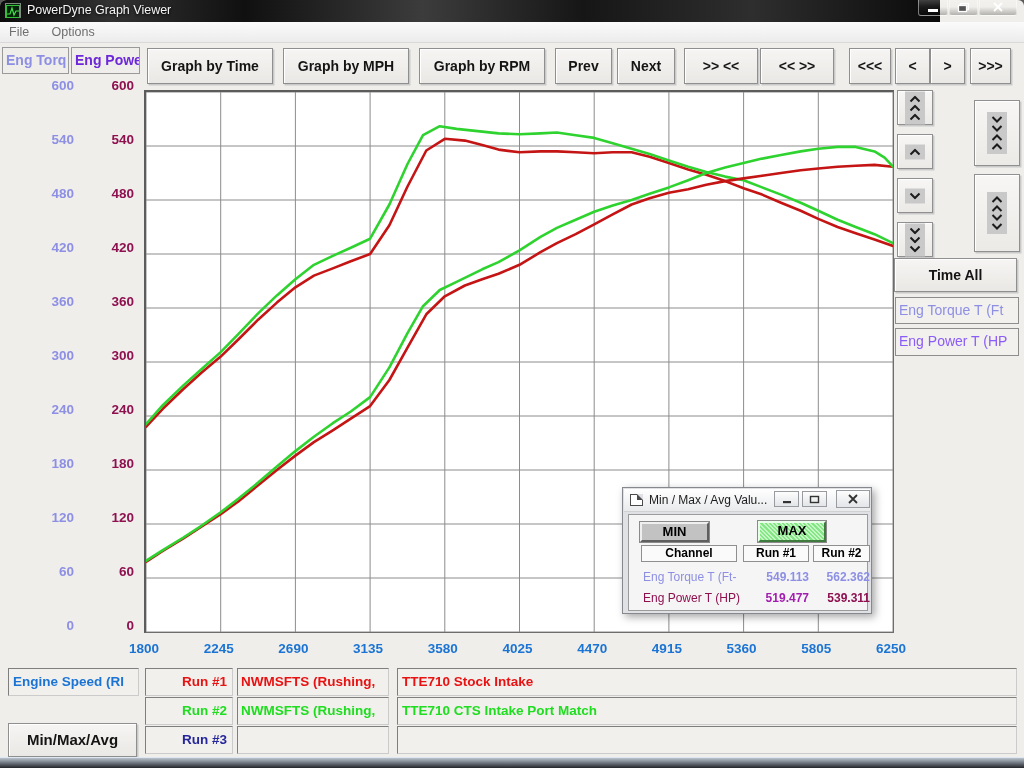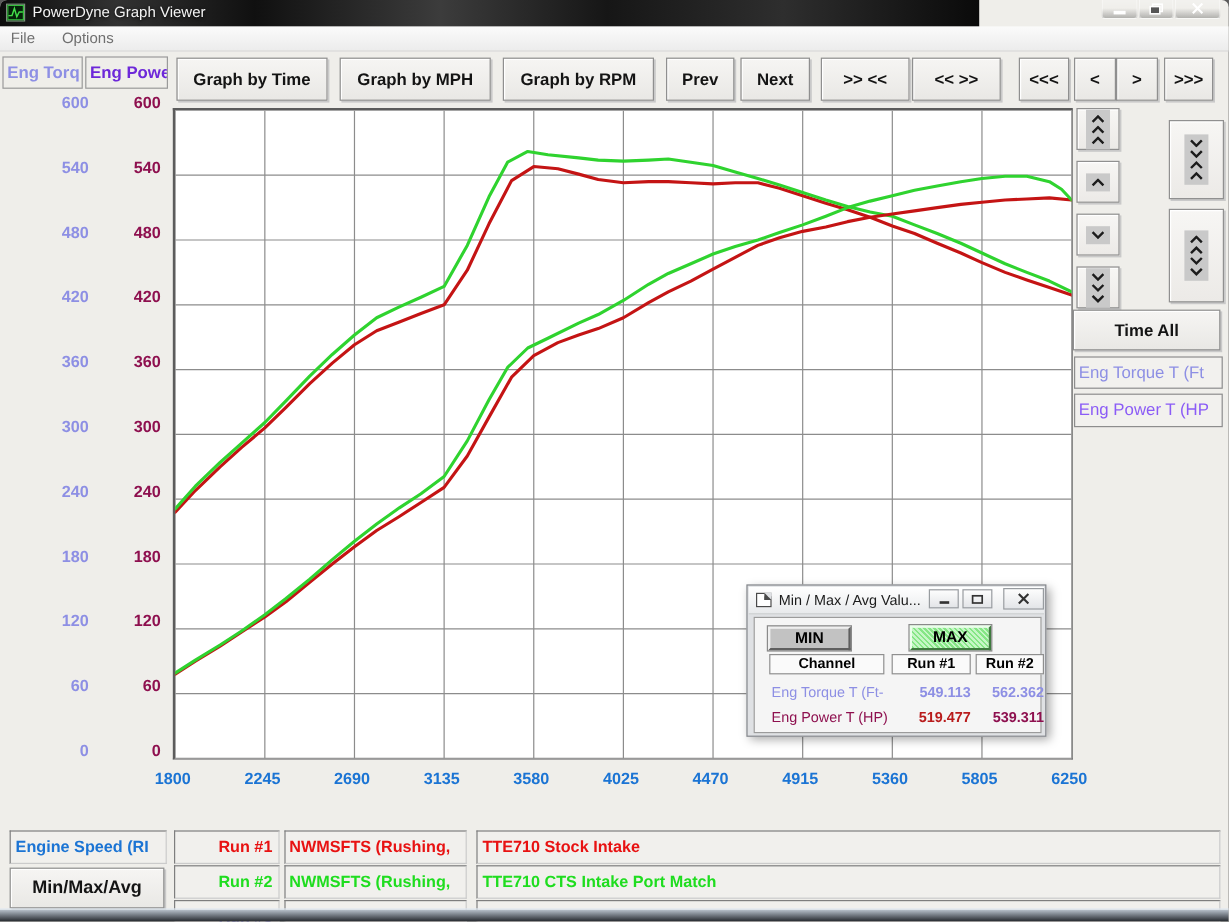--- a/index.html
+++ b/index.html
@@ -1,18 +1,18 @@
 <!DOCTYPE html>
 <html><head>
 <meta charset="utf-8">
 <style>
   html,body{margin:0;padding:0;background:#5a5a5a;font-family:"Liberation Sans","DejaVu Sans",sans-serif;}
   #stage{position:relative;width:1024px;height:768px;overflow:hidden;border-radius:6px 6px 0 0;background:#efeeea;}
   
-  #titlebar{position:absolute;left:0;top:0;width:816px;height:22px;
+  #titlebar{position:absolute;left:0;top:0;width:940px;height:22px;
     background:linear-gradient(90deg,#0d0d0d,#323232 12%,#101010 26%,#3c3c3c 45%,#161616 62%,#2e2e2e 80%,#0a0a0a);
     border-bottom:1px solid #0a0a0a;}
   #app-icon{position:absolute;left:5px;top:3px;width:16px;height:15px;background:#06220a;border:1px solid #7d8d7d;box-sizing:border-box;}
   #title-text{position:absolute;left:27px;top:3px;font-size:12.5px;color:#f4f4f4;text-shadow:0 1px 3px #000;white-space:nowrap;}
   .winbtn{position:absolute;top:0;height:16px;box-sizing:border-box;border:1px solid rgba(255,255,255,.45);border-top:none;
     border-radius:0 0 3px 3px;background:linear-gradient(rgba(255,255,255,.22),rgba(255,255,255,.06) 45%,rgba(0,0,0,.25));}
   #btn-min{left:918px;width:30px;} #btn-max{left:949px;width:29px;} #btn-close{left:979px;width:38px;}
   .winbtn svg{display:block;margin:2px auto 0;}
   
   #menubar{position:absolute;left:0;top:22px;width:1024px;height:20px;background:linear-gradient(#fbfbfb,#ececec);border-bottom:1px solid #d9d9d9;}
@@ -61,21 +61,21 @@
     background:repeating-linear-gradient(45deg,#85e685 0 1.5px,#c6f6c6 1.5px 3px);
     border:2px solid;border-color:#eaffea #3f7a3f #3f7a3f #eaffea;outline:1px solid #8a8a8a;
     font-weight:bold;font-size:13px;text-align:center;line-height:16px;}
   .mm-h{position:absolute;top:30px;height:17px;box-sizing:border-box;border:1px solid #8f8f8f;background:#fafafa;
     font-weight:bold;font-size:12px;text-align:center;line-height:15px;overflow:hidden;}
   #mm-h-channel{left:12px;width:96px;} #mm-h-run1{left:114px;width:66px;} #mm-h-run2{left:184px;width:57px;}
   .mm-row-label{position:absolute;left:14px;width:108px;font-weight:normal;font-size:12px;white-space:nowrap;overflow:hidden;}
   .mm-val{position:absolute;width:68px;font-weight:bold;font-size:12px;text-align:right;}
   
   .cell{position:absolute;box-sizing:border-box;background:#f1f0ed;border:1px solid;border-color:#7e7e7e #cbcbcb #cbcbcb #7e7e7e;
-    font-weight:bold;font-size:13.5px;line-height:25px;white-space:nowrap;overflow:hidden;margin-top:24px;}
+    font-weight:bold;font-size:13.5px;line-height:25px;white-space:nowrap;overflow:hidden;}
   #cell-espeed{left:8px;top:668px;width:131px;height:28px;padding-left:4px;}
   .runcell{left:145px;width:88px;height:28px;text-align:right;padding-right:5px;}
   #cell-run1{top:668px;} #cell-run2{top:697px;} #cell-run3{top:726px;}
   .filecell{left:237px;width:152px;height:28px;padding-left:3px;}
   #cell-file1{top:668px;} #cell-file2{top:697px;} #cell-file3{top:726px;}
   .desccell{left:397px;width:620px;height:28px;padding-left:4px;}
   #cell-desc1{top:668px;} #cell-desc2{top:697px;} #cell-desc3{top:726px;}
   #btn-minmaxavg{left:8px;top:723px;width:129px;height:34px;font-size:15px;line-height:32px;}
   #bottomframe{position:absolute;left:0;top:757px;width:1024px;height:11px;
     background:linear-gradient(#bac3cd,#757c85 45%,#23262b);border-top:1px solid #dfe8f0;box-sizing:border-box;}
@@ -305,21 +305,21 @@
     <div id="mm-body">
       <div id="mm-min-btn">MIN</div>
       <div id="mm-max-btn">MAX</div>
       <div class="mm-h" id="mm-h-channel">Channel</div>
       <div class="mm-h" id="mm-h-run1">Run #1</div>
       <div class="mm-h" id="mm-h-run2">Run #2</div>
       <div class="mm-row-label" style="top: 55px; color: rgb(141, 143, 228);">Eng Torque T (Ft-</div>
       <div class="mm-val" style="left: 112px; top: 55px; color: rgb(141, 143, 228);">549.113</div>
       <div class="mm-val" style="left: 181px; top: 55px; width: 60px; color: rgb(141, 143, 228);">562.362</div>
       <div class="mm-row-label" style="top: 76px; color: rgb(142, 16, 79);">Eng Power T (HP)</div>
-      <div class="mm-val" style="left: 112px; top: 76px; color: #b91c1c;">519.477</div>
+      <div class="mm-val" style="left: 112px; top: 76px; color: #a21caf;">519.477</div>
       <div class="mm-val" style="left: 181px; top: 76px; width: 60px; color: rgb(142, 16, 79);">539.311</div>
     </div>
   </div>
 
   <div class="cell" id="cell-espeed" style="color: rgb(27, 116, 212);">Engine Speed (RI</div>
 
   <div class="cell runcell" id="cell-run1" style="color: rgb(232, 18, 18);">Run #1</div>
   <div class="cell filecell" id="cell-file1" style="color: rgb(232, 18, 18);">NWMSFTS (Rushing,</div>
   <div class="cell desccell" id="cell-desc1" style="color: rgb(232, 18, 18);">TTE710 Stock Intake</div>
 

